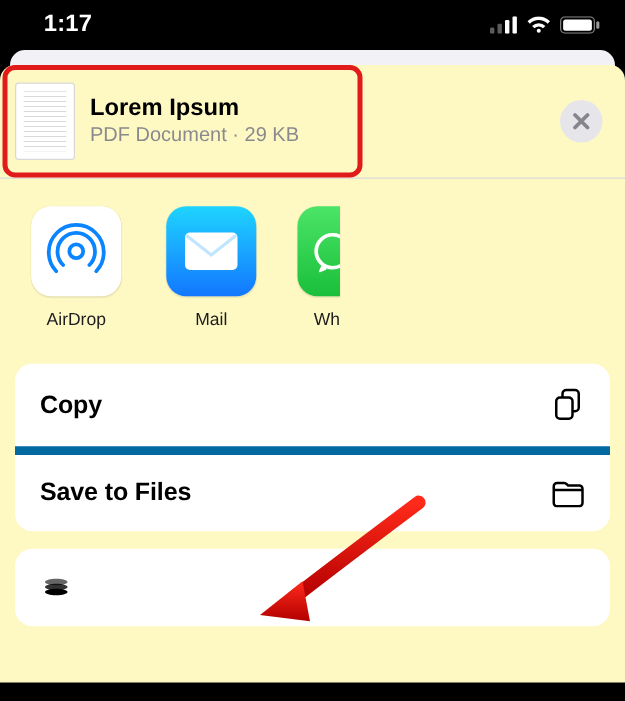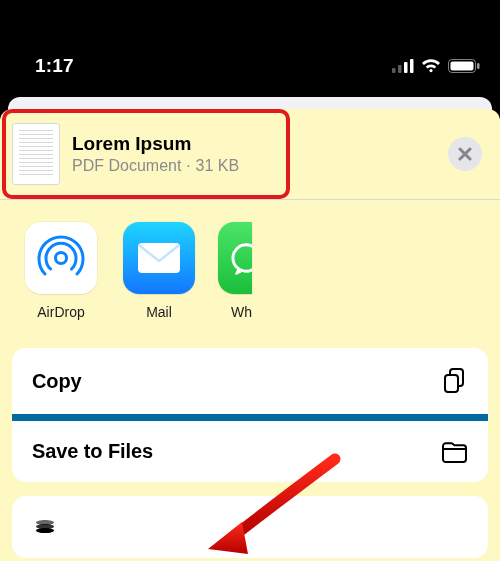--- a/index.html
+++ b/index.html
@@ -8,29 +8,28 @@
     width: 500px;
     height: 561px;
     overflow: hidden;
     background: #000;
     font-family: -apple-system, "SF Pro Text", "Helvetica Neue", Arial, sans-serif;
     -webkit-font-smoothing: antialiased;
   }
 
   
   .statusbar {
-    height: 63px;
+    height: 40px;
     background: #000;
     color: #fff;
     display: flex;
     align-items: center;
     justify-content: space-between;
     padding: 0 20px 0 35px;
     box-sizing: border-box;
-    margin-top: 34px;
   }
   .statusbar .time {
     font-size: 19px;
     font-weight: 600;
     letter-spacing: 0.2px;
   }
   .statusbar .right {
     display: flex;
     align-items: center;
     gap: 7px;
@@ -103,21 +102,21 @@
     border-radius: 10px;
     box-sizing: border-box;
     pointer-events:none;
   }
 
   .hr { height:1px; background:#d9d9dd; margin:0; }
 
   
   .app-row {
     display:flex;
-    gap: 20px;
+    gap: 30px;
     padding: 22px 22px 10px 22px;
     overflow:hidden;
   }
   .app {
     width: 78px;
     flex: 0 0 auto;
     display:flex;
     flex-direction:column;
     align-items:center;
   }
@@ -217,21 +216,21 @@
 
   <div class="highlight-box"></div>
 
   <div class="doc-header">
     <div class="doc-thumb"></div>
     <div class="doc-meta">
       <div class="doc-title">Lorem Ipsum</div>
       <div class="doc-sub">
         <span>PDF Document</span>
         <span class="sep"> · </span>
-        <span>31 KB</span>
+        <span>29 KB</span>
       </div>
     </div>
     <div class="close-chip">
       <svg width="14" height="14" viewBox="0 0 14 14">
         <path d="M2 2 L12 12 M12 2 L2 12" stroke="#85858b" stroke-width="3" stroke-linecap="round"></path>
       </svg>
     </div>
   </div>
 
   <div class="hr"></div>

